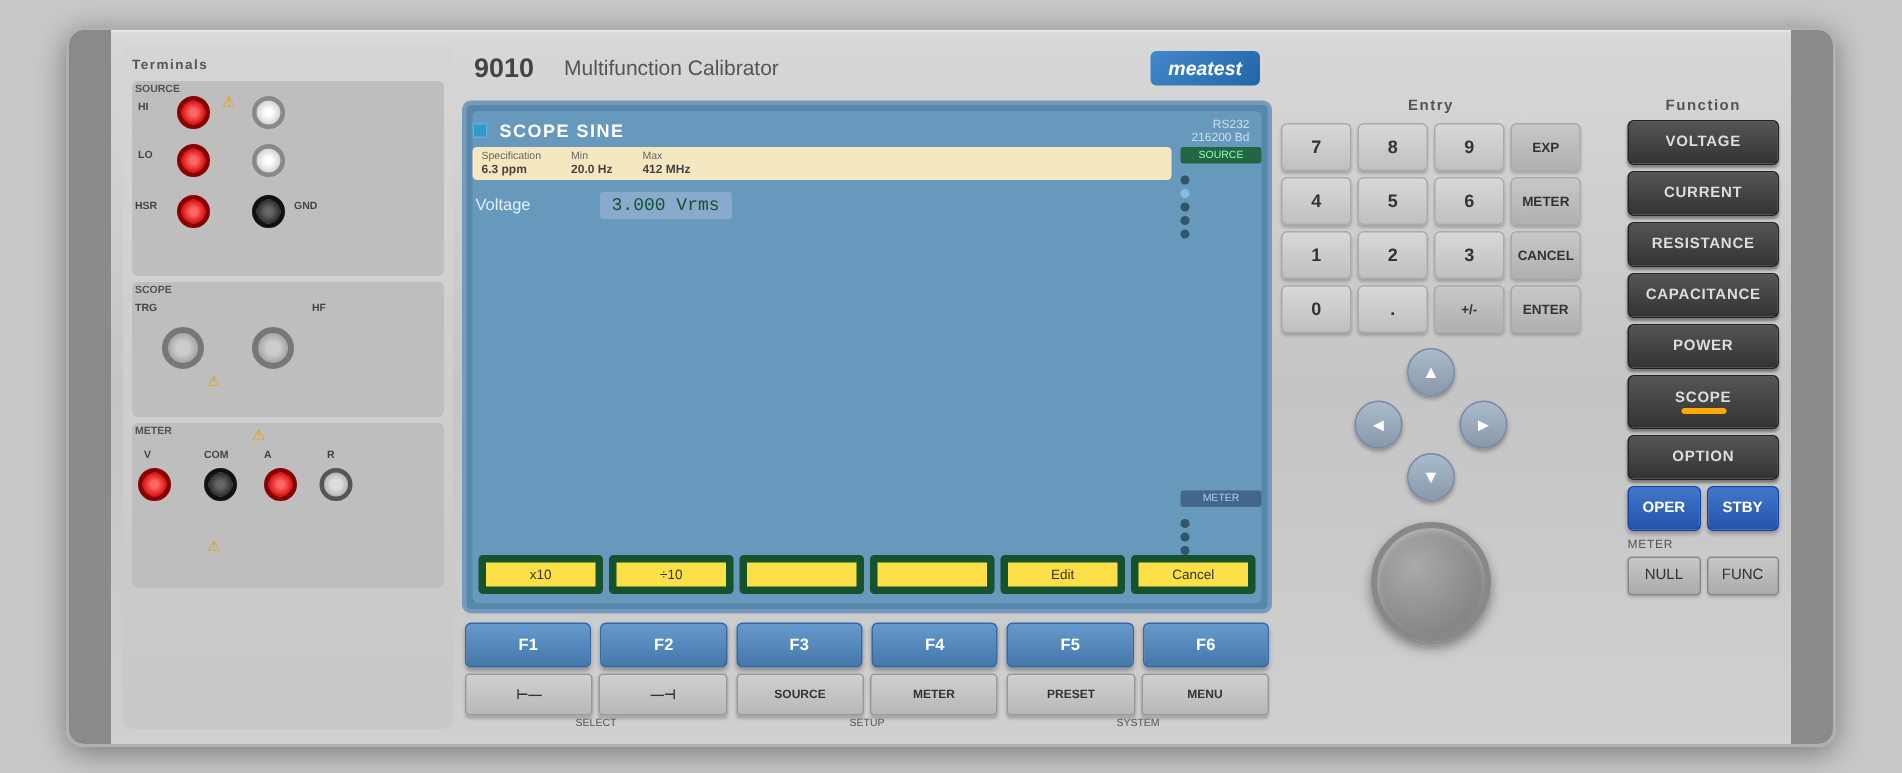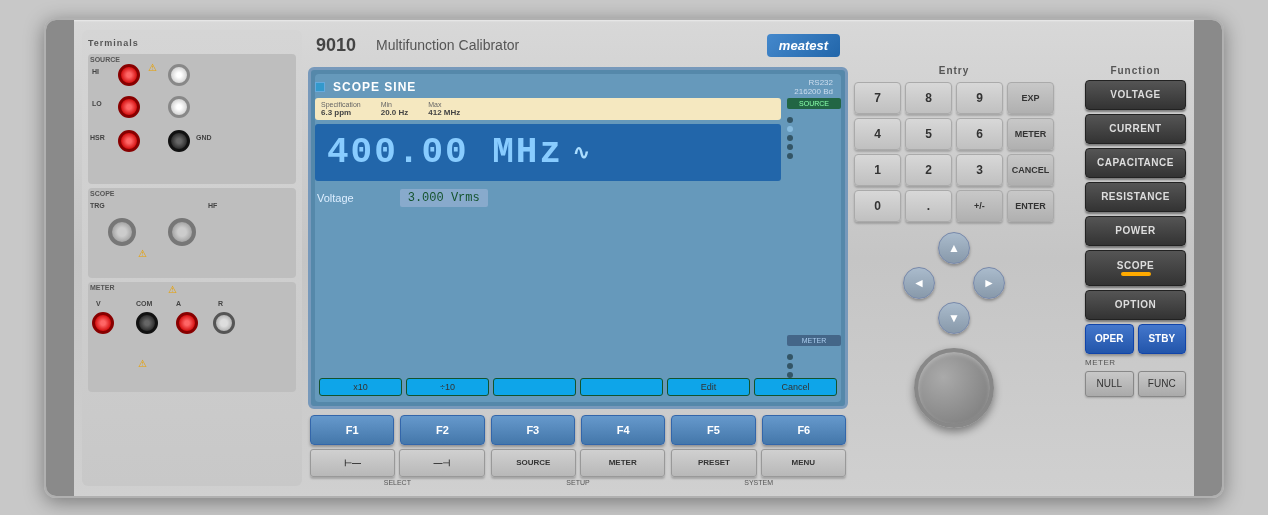--- a/index.html
+++ b/index.html
@@ -356,22 +356,22 @@
 
     
     .func-buttons-row {
       display: flex;
       gap: 4px;
       padding: 0 4px;
     }
 
     .small-display-btn {
       flex: 1;
-      background: #0ea5e9;
-      border: 1px solid #14532d;
+      background: #fde047;
+      border: 5px solid #14532d;
       border-radius: 3px;
       font-size: 9px;
       color: #333;
       padding: 3px 2px;
       text-align: center;
       cursor: pointer;
     }
 
     
     .bottom-buttons {
@@ -711,24 +711,20 @@
                 <div class="spec-col">
                   <span class="spec-label">Min</span>
                   <span class="spec-value">20.0 Hz</span>
                 </div>
                 <div class="spec-col">
                   <span class="spec-label">Max</span>
                   <span class="spec-value">412 MHz</span>
                 </div>
               </div>
 
-              <div class="main-display-value">
-                <span>400.00 MHz</span>
-                <span class="scope-wave">∿</span>
-              </div>
 
               <div class="voltage-row">
                 <span class="voltage-label">Voltage</span>
                 <span class="voltage-value">3.000 Vrms</span>
               </div>
             </div>
 
             <div class="display-right">
               <div class="source-indicator source-active">SOURCE</div>
               <div class="dot-indicators">
@@ -838,22 +834,22 @@
       <div class="dial-area">
         <div class="dial"></div>
       </div>
     </div>
 
     <div class="function-section">
       <div class="section-title">Function</div>
 
       <button class="func-btn">VOLTAGE</button>
       <button class="func-btn">CURRENT</button>
+      <button class="func-btn">RESISTANCE</button>
       <button class="func-btn">CAPACITANCE</button>
-      <button class="func-btn">RESISTANCE</button>
       <button class="func-btn">POWER</button>
       <button class="func-btn func-btn-scope">
         <span>SCOPE</span>
         <div class="scope-indicator"></div>
       </button>
       <button class="func-btn">OPTION</button>
 
       <div class="oper-stby-row">
         <button class="oper-btn">OPER</button>
         <button class="stby-btn">STBY</button>

